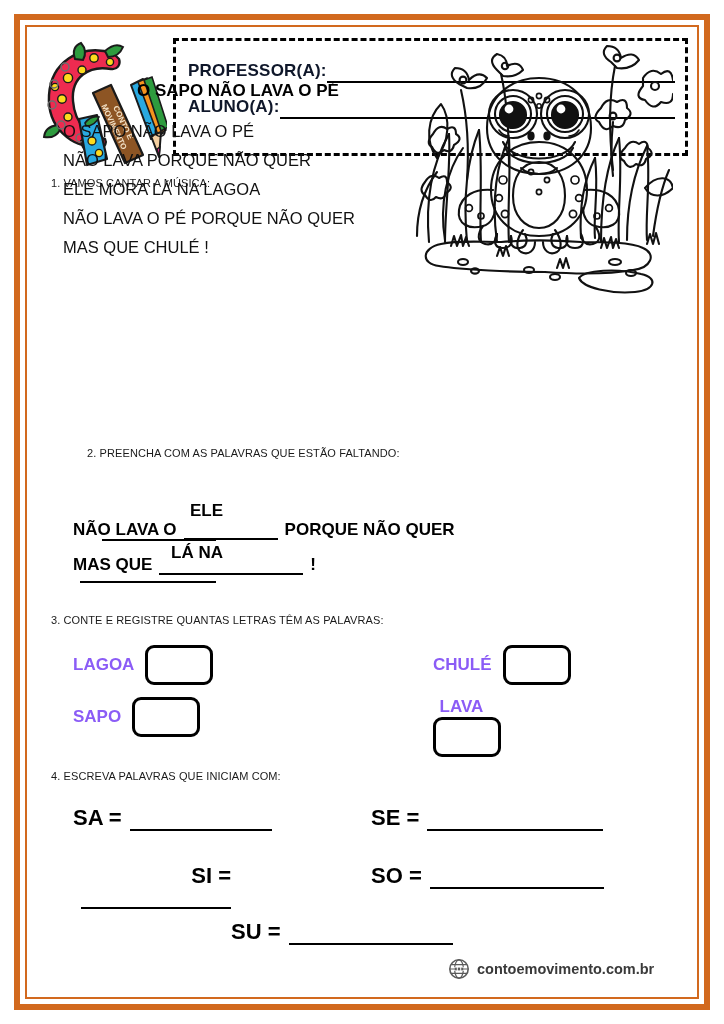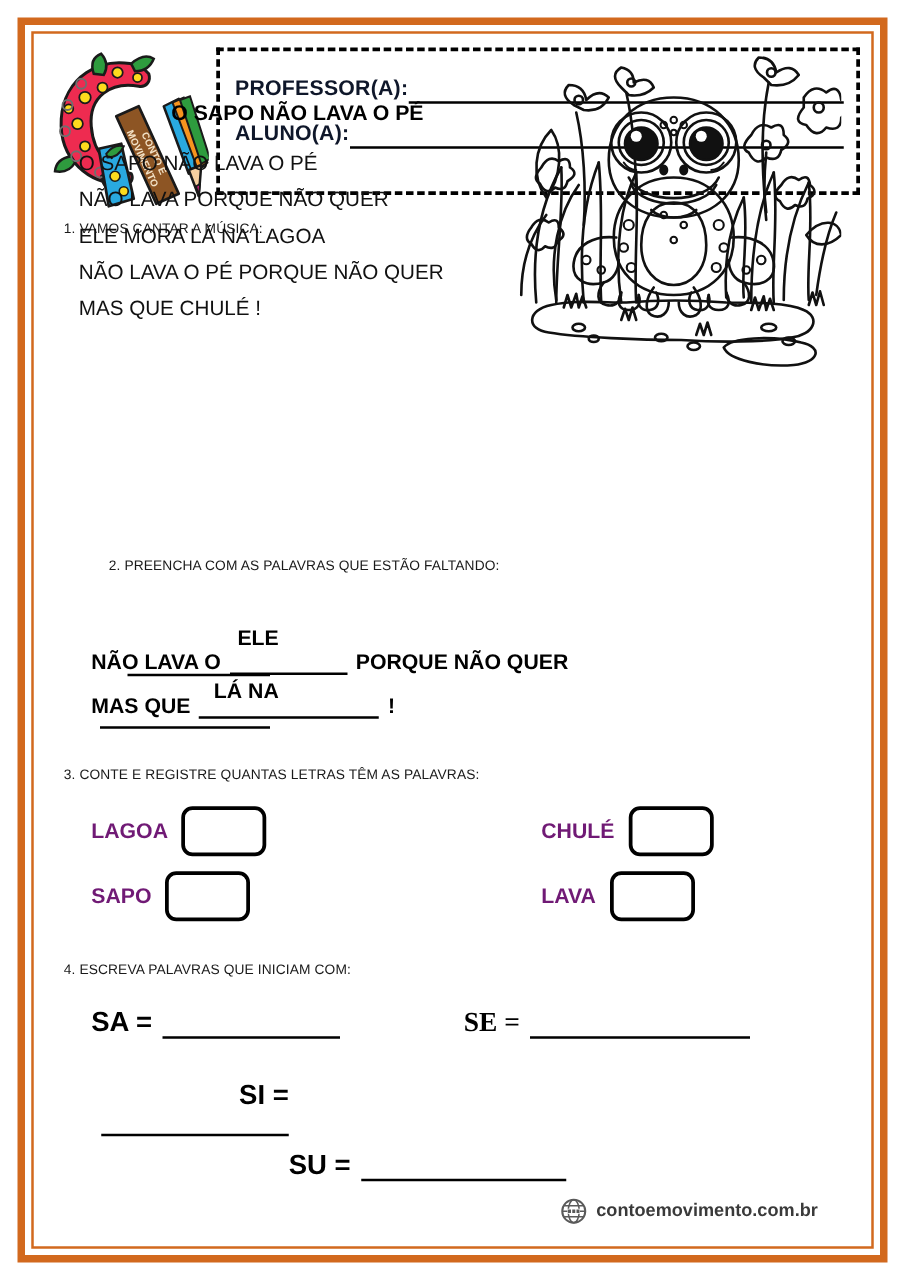--- a/index.html
+++ b/index.html
@@ -104,21 +104,21 @@
     border-bottom:2.5px solid #000;
     height:18px; margin:0 7px 2px 7px;
   }
 
   
   .countcell {
     position:absolute;
     display:flex; align-items:center;
   }
   .countcell .word {
-    font-size:17px; font-weight:bold; color:#701a75;
+    font-size:17px; font-weight:bold; color:#8b5cf6;
     white-space:nowrap; margin-right:11px;
   }
   .countbox {
     width:68px; height:40px;
     border:3px solid #000;
     border-radius:9px;
     background:#fff;
   }
 
   
@@ -404,39 +404,43 @@
     <div class="countcell" style="left:400px; top:612px;">
       <span class="word">CHULÉ</span>
       <span class="countbox"></span>
     </div>
 
     <div class="countcell" style="left:40px; top:664px;">
       <span class="word">SAPO</span>
       <span class="countbox"></span>
     </div>
 
-    <div class="countcell" style="left:400px; top:664px;">
+    <div class="countcell" style="left:400px; top:664px;flex-direction:column;">
       <span class="word">LAVA</span>
       <span class="countbox"></span>
     </div>
 
     <div class="qhead" style="left:18px; top:725px;margin-top:12px;">4. ESCREVA PALAVRAS QUE INICIAM COM:</div>
 
     <div class="syl" style="left:40px; top:772px;">
       <span class="lab">SA =</span>
       <span class="ln" style="width:142px;"></span>
     </div>
-    <div class="syl" style="left:338px; top:772px;font-family:Liberation Serif, serif;">
+    <div class="syl" style="left:338px; top:772px;">
       <span class="lab">SE =</span>
       <span class="ln" style="width:176px;"></span>
     </div>
 
     <div class="syl" style="left:40px; top:830px;flex-direction:column;">
       <span class="lab">SI =</span>
       <span class="ln" style="width:150px;"></span>
+    </div>
+    <div class="syl" style="left:338px; top:830px;">
+      <span class="lab">SO =</span>
+      <span class="ln" style="width:174px;"></span>
     </div>
 
     <div class="syl" style="left:198px; top:886px;">
       <span class="lab">SU =</span>
       <span class="ln" style="width:164px;"></span>
     </div>
 
     <div class="footer">
       <span class="globe">
         <svg viewBox="0 0 22 22" width="22" height="22">

